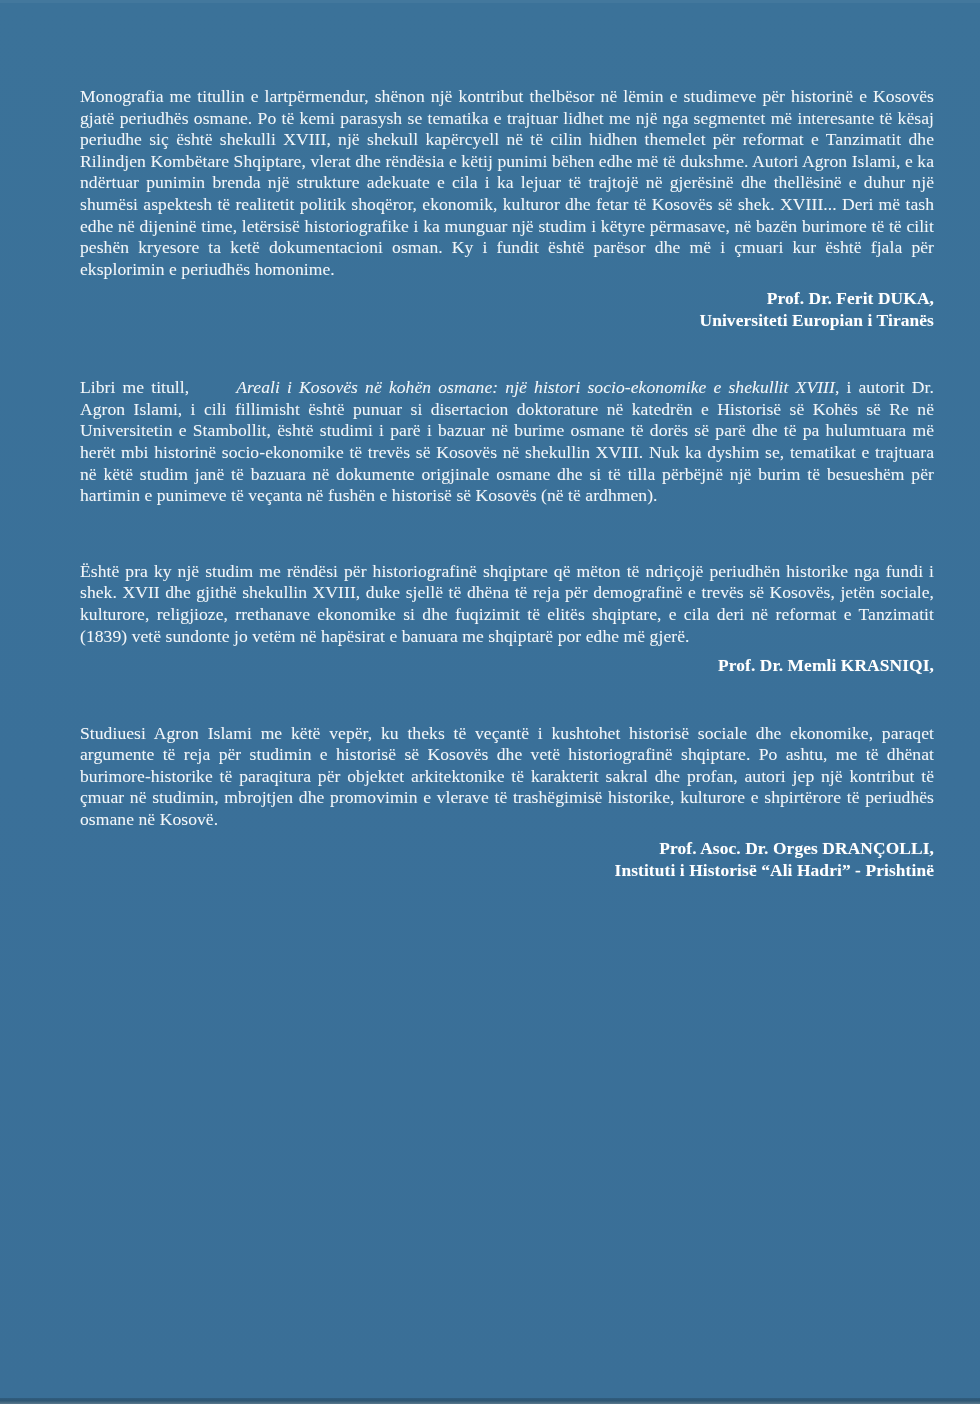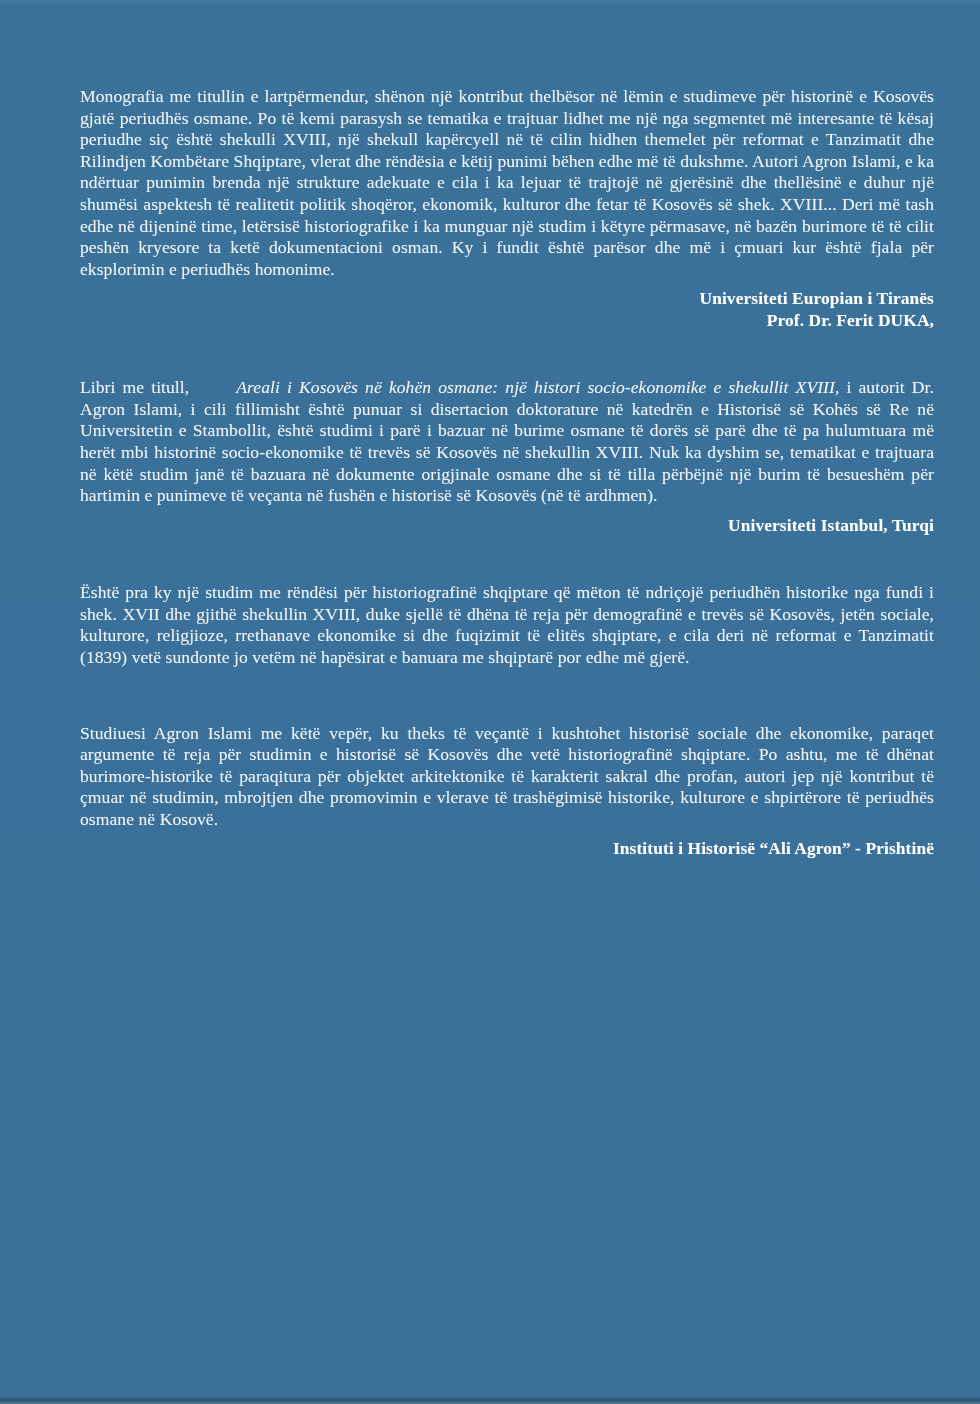--- a/index.html
+++ b/index.html
@@ -81,40 +81,41 @@
 <body>
 
 <div class="page">
   <div class="top-band"></div>
 
   <div class="content">
 
     <p class="para"><span>Monografia me titullin e lartpërmendur, shënon një kontribut thelbësor në lëmin e studimeve për historinë e Kosovës gjatë periudhës osmane. Po të kemi parasysh se tematika e trajtuar lidhet me një nga segmentet më interesante të kësaj periudhe siç është shekulli XVIII, një shekull kapërcyell në të cilin hidhen themelet për reformat e Tanzimatit dhe Rilindjen Kombëtare Shqiptare, vlerat dhe rëndësia e këtij punimi bëhen edhe më të dukshme. Autori Agron Islami, e ka ndërtuar punimin brenda një strukture adekuate e cila i ka lejuar të trajtojë në gjerësinë dhe thellësinë e duhur një shumësi aspektesh të realitetit politik shoqëror, ekonomik, kulturor dhe fetar të Kosovës së shek. XVIII... Deri më tash edhe në dijeninë time, letërsisë historiografike i ka munguar një studim i këtyre përmasave, në bazën burimore të të cilit peshën kryesore ta ketë dokumentacioni osman. Ky i fundit është parësor dhe më i çmuari kur është fjala për eksplorimin e periudhës homonime.</span></p>
     <div class="gap-sig-top"></div>
     <div class="sig">
+      <span class="line">Prof. Dr. Ferit DUKA,</span>
       <span class="line">Universiteti Europian i Tiranës</span>
-      <span class="line">Prof. Dr. Ferit DUKA,</span>
     </div>
     <div class="gap-after-sig-1"></div>
 
     <p class="para"><span>Libri me titull, </span><span class="ital">Areali i Kosovës në kohën osmane: një histori socio-ekonomike e shekullit XVIII</span><span>, i autorit Dr. Agron Islami, i cili fillimisht është punuar si disertacion doktorature në katedrën e Historisë së Kohës së Re në Universitetin e Stambollit, është studimi i parë i bazuar në burime osmane të dorës së parë dhe të pa hulumtuara më herët mbi historinë socio-ekonomike të trevës së Kosovës në shekullin XVIII. Nuk ka dyshim se, tematikat e trajtuara në këtë studim janë të bazuara në dokumente origjinale osmane dhe si të tilla përbëjnë një burim të besueshëm për hartimin e punimeve të veçanta në fushën e historisë së Kosovës (në të ardhmen).</span></p>
     <div class="gap-sig-top"></div>
     <div class="sig">
-      <span class="line">Universiteti Istanbul, Turqi</span>
     </div>
     <div class="gap-after-sig-2"></div>
 
     <p class="para"><span>Është pra ky një studim me rëndësi për historiografinë shqiptare që mëton të ndriçojë periudhën historike nga fundi i shek. XVII dhe gjithë shekullin XVIII, duke sjellë të dhëna të reja për demografinë e trevës së Kosovës, jetën sociale, kulturore, religjioze, rrethanave ekonomike si dhe fuqizimit të elitës shqiptare, e cila deri në reformat e Tanzimatit (1839) vetë sundonte jo vetëm në hapësirat e banuara me shqiptarë por edhe më gjerë.</span></p>
     <div class="gap-sig-top"></div>
     <div class="sig">
+      <span class="line">Prof. Dr. Memli KRASNIQI,</span>
     </div>
     <div class="gap-after-sig-3"></div>
 
     <p class="para"><span>Studiuesi Agron Islami me këtë vepër, ku theks të veçantë i kushtohet historisë sociale dhe ekonomike, paraqet argumente të reja për studimin e historisë së Kosovës dhe vetë historiografinë shqiptare. Po ashtu, me të dhënat burimore-historike të paraqitura për objektet arkitektonike të karakterit sakral dhe profan, autori jep një kontribut të çmuar në studimin, mbrojtjen dhe promovimin e vlerave të trashëgimisë historike, kulturore e shpirtërore të periudhës osmane në Kosovë.</span></p>
     <div class="gap-sig-top"></div>
     <div class="sig">
-      <span class="line">Instituti i Historisë “Ali Agron” - Prishtinë</span>
+      <span class="line">Prof. Asoc. Dr. Orges DRANÇOLLI,</span>
+      <span class="line">Instituti i Historisë “Ali Hadri” - Prishtinë</span>
     </div>
 
   </div>
 
   <div class="bottom-band"></div>
 </div>
 
 </body></html>

